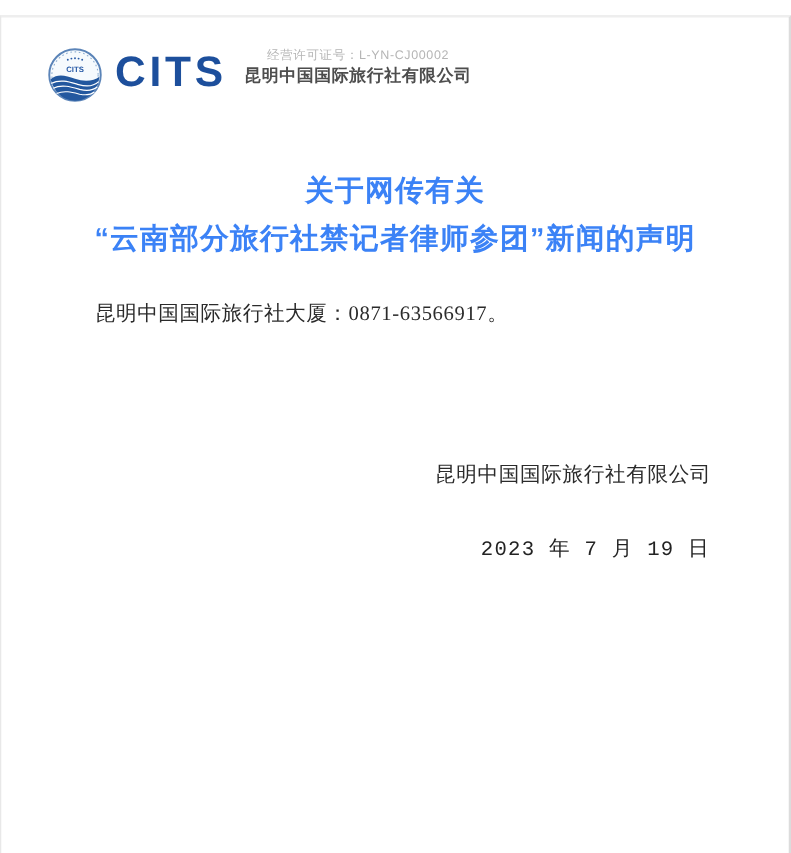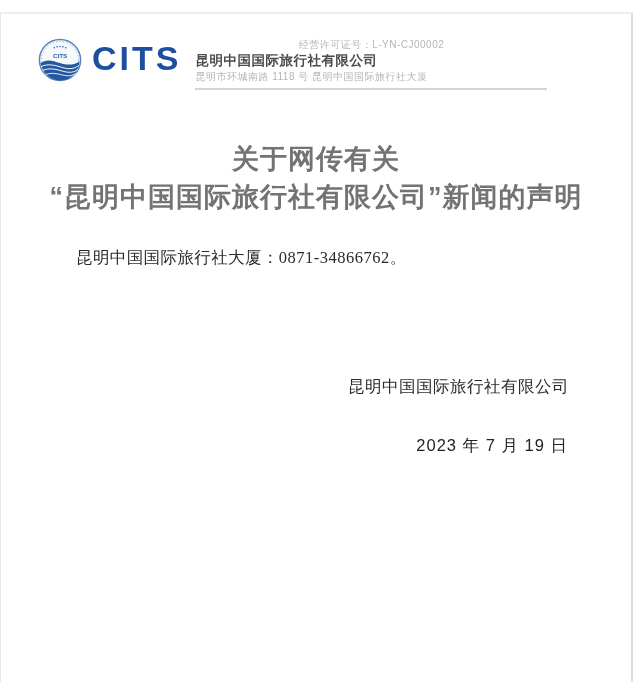--- a/index.html
+++ b/index.html
@@ -60,24 +60,24 @@
     margin-top: 1px;
     padding-bottom: 5px;
     border-bottom: 2px solid #d4d4d4;
     width: 352px;
   }
 
   
   .doc-title {
     margin-top: 50px;
     text-align: center;
-    font-size: 27px;
+    font-size: 23px;
     line-height: 38px;
     font-weight: 700;
-    color: #737373;
+    color: #3b82f6;
     letter-spacing: 1px;
   }
 
   
   .doc-body {
     margin-top: 25px;
     padding: 0 41px 0 42px;
     font-size: 16.5px;
     line-height: 33px;
     color: #2b2b2b;
@@ -100,21 +100,21 @@
     color: #2b2b2b;
     letter-spacing: 0.5px;
   }
   .doc-date {
     margin-top: 38px;
     padding-right: 63px;
     text-align: right;
     font-size: 16.5px;
     line-height: 21px;
     color: #232323;
-    font-family: Liberation Sans, sans-serif;
+    font-family: Liberation Mono, monospace;
     letter-spacing: 1px;
   }
 </style>
 </head>
 <body>
 
 <div class="page">
 
   <div class="header">
     <span class="logo-globe">
@@ -132,29 +132,28 @@
             <circle cx="27" cy="10.3" r="0.8"></circle>
           <circle cx="30" cy="11.2" r="0.8"></circle>
         </g>
         <text x="24" y="21.5" text-anchor="middle" font-size="6.5" font-weight="bold" fill="#2a5ca8" font-family="Liberation Sans, sans-serif">CITS</text>
       </svg>
     </span>
     <span class="wordmark">CITS</span>
     <div class="header-meta">
       <div class="license">经营许可证号：L-YN-CJ00002</div>
       <div class="company">昆明中国国际旅行社有限公司</div>
-      <div class="address">昆明市环城南路 1118 号  昆明中国国际旅行社大厦</div>
     </div>
   </div>
 
   <div class="doc-title">
     <div>关于网传有关</div>
-    <div>“昆明中国国际旅行社有限公司”新闻的声明</div>
+    <div>“云南部分旅行社禁记者律师参团”新闻的声明</div>
   </div>
 
   <div class="doc-body">
-    <p><span>昆明中国国际旅行社大厦：</span><span class="num-serif">0871-34866762</span><span>。</span></p>
+    <p><span>昆明中国国际旅行社大厦：</span><span class="num-serif">0871-63566917</span><span>。</span></p>
   </div>
 
   <div class="signature">昆明中国国际旅行社有限公司</div>
   <div class="doc-date">2023 年 7 月 19 日</div>
 
 </div>
 
 </body></html>

